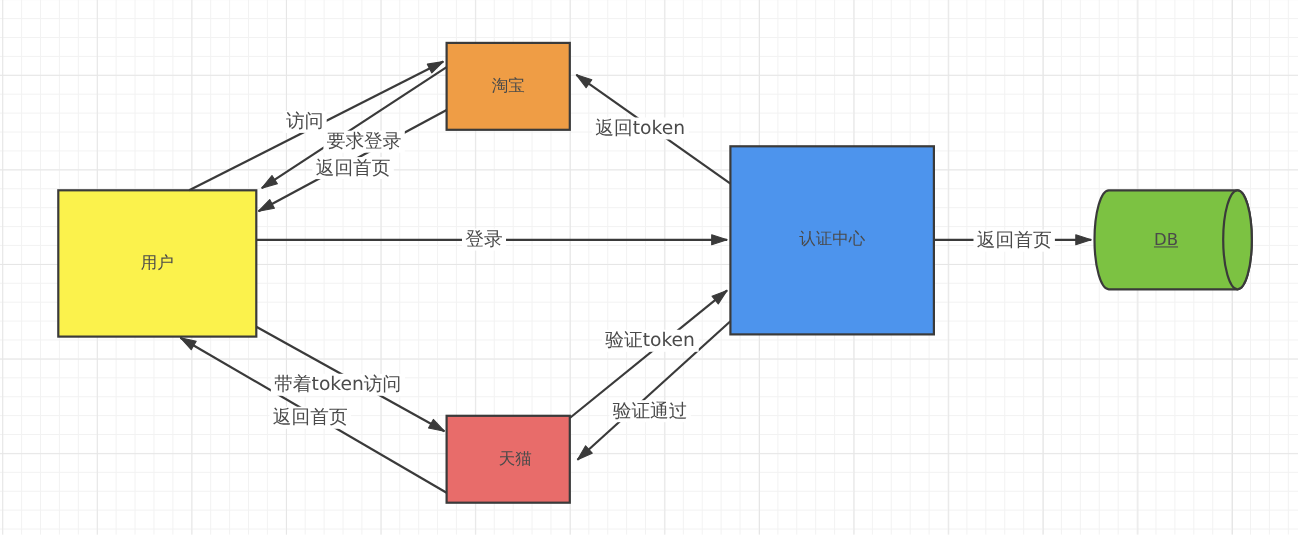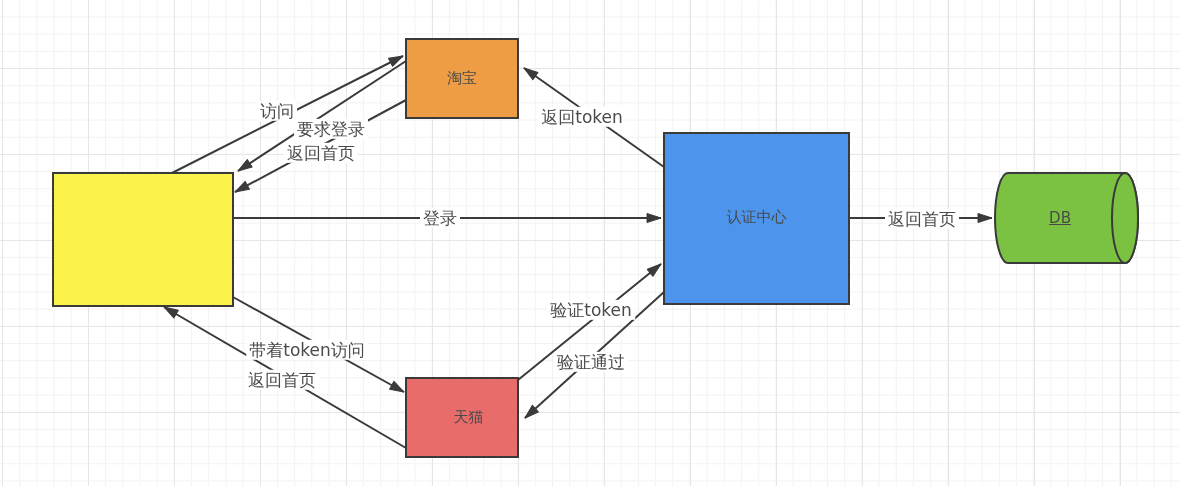--- a/index.html
+++ b/index.html
@@ -82,29 +82,30 @@
     <line class="edge-line" x1="406" y1="100" x2="235" y2="192" marker-end="url(#arrow)"></line>
     <line class="edge-line" x1="233" y1="218" x2="661" y2="218" marker-end="url(#arrow)"></line>
     <line class="edge-line" x1="664" y1="167" x2="524" y2="68" marker-end="url(#arrow)"></line>
     <line class="edge-line" x1="849" y1="218" x2="992" y2="218" marker-end="url(#arrow)"></line>
     <line class="edge-line" x1="518" y1="380" x2="661" y2="264" marker-end="url(#arrow)"></line>
     <line class="edge-line" x1="664" y1="292" x2="525" y2="418" marker-end="url(#arrow)"></line>
     <line class="edge-line" x1="233" y1="297" x2="404" y2="392" marker-end="url(#arrow)"></line>
     <line class="edge-line" x1="406" y1="448" x2="164" y2="307" marker-end="url(#arrow)"></line>
   </svg>
 
+  <div class="node-label" style="left:53px; top:173px; width:180px; height:133px;">用户</div>
   <div class="node-label" style="left:406px; top:39px; width:112px; height:79px;">淘宝</div>
   <div class="node-label" style="left:664px; top:133px; width:185px; height:169px;">认证中心</div>
   <div class="node-label" style="left:406px; top:378px; width:125px; height:79px;">天猫</div>
   <div class="node-label" style="left:995px; top:173px; width:130px; height:90px;text-decoration:underline;">DB</div>
 
   <div class="edge-label" style="left:277px; top:111px;">访问</div>
   <div class="edge-label" style="left:319px; top:129px;margin-left:12px;">要求登录</div>
   <div class="edge-label" style="left:321px; top:153px;">返回首页</div>
   <div class="edge-label" style="left:440px; top:218px;text-align:center;">登录</div>
   <div class="edge-label" style="left:582px; top:117px;">返回token</div>
   <div class="edge-label" style="left:922px; top:219px;">返回首页</div>
   <div class="edge-label" style="left:591px; top:310px;">验证token</div>
-  <div class="edge-label" style="left:591px; top:362px;">验证通过</div>
+  <div class="edge-label" style="left:591px; top:374px;">验证通过</div>
   <div class="edge-label" style="left:307px; top:350px;">带着token访问</div>
   <div class="edge-label" style="left:282px; top:380px;">返回首页</div>
 
 </div>
 
 </body></html>

